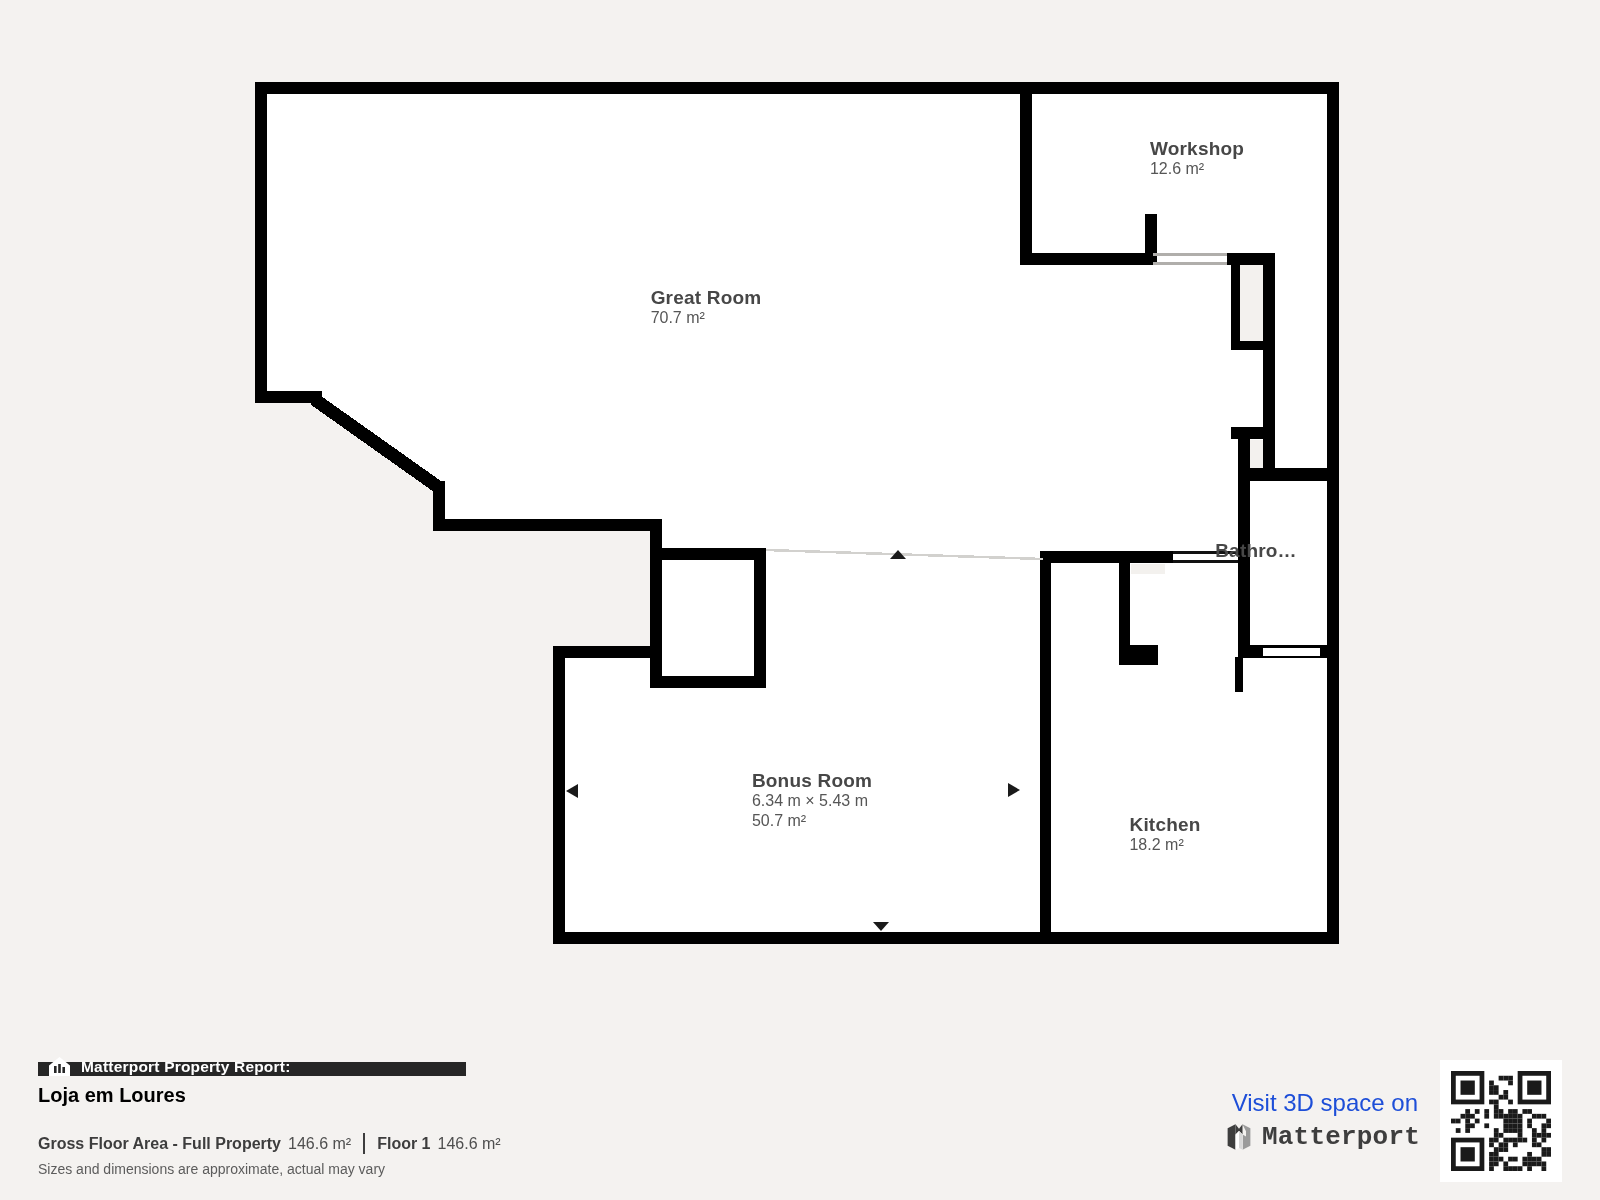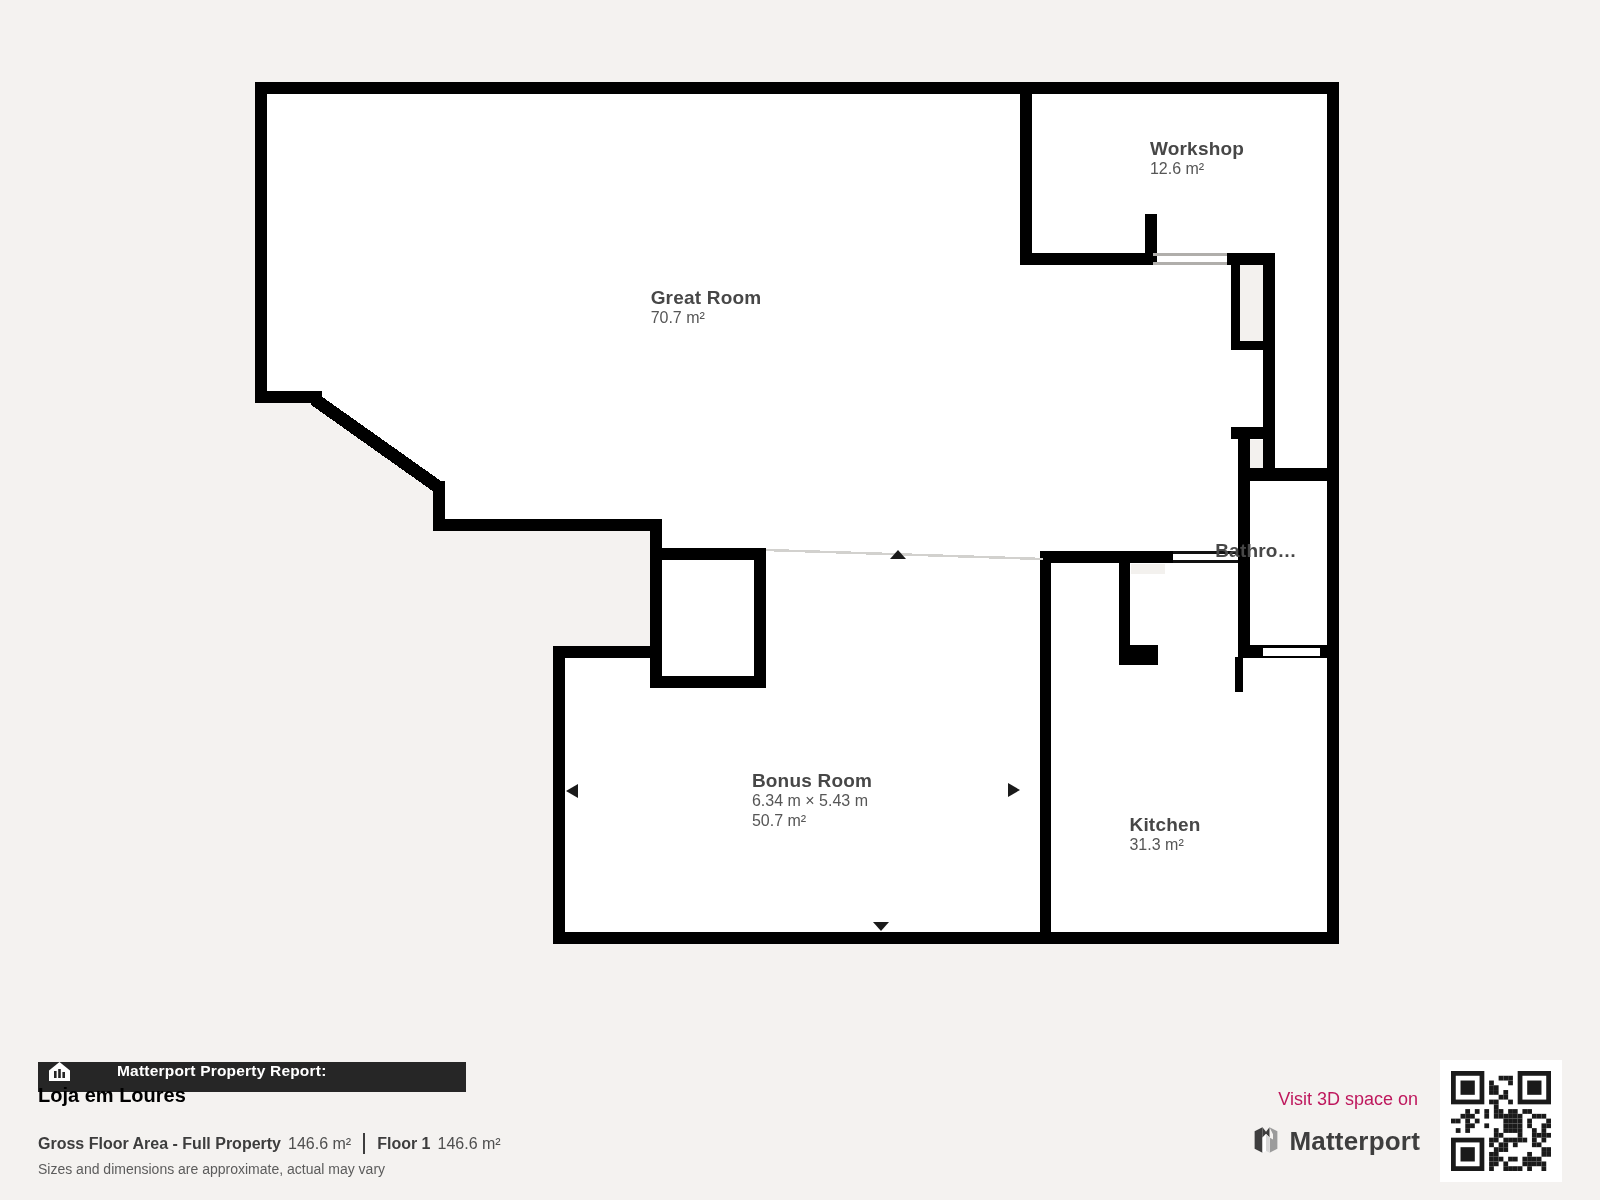--- a/index.html
+++ b/index.html
@@ -11,44 +11,44 @@
   }
   #plan-svg{position:absolute;left:0;top:0;}
   .room-label{
     position:absolute;transform:translate(-50%,-50%);
     text-align:left;white-space:nowrap;line-height:19px;
   }
   .room-name{font-weight:bold;font-size:19px;color:#474747;letter-spacing:.2px;}
   .room-sub{font-size:16px;color:#565656;margin-top:1px;}
   
   .report-bar{
-    position:absolute;left:38px;top:1062px;width:428px;height:30px;
-    background:#262626;display:flex;align-items:flex-start;padding:0;gap:36px;
+    position:absolute;left:38px;top:1062px;width:428px;height:14px;
+    background:#262626;display:flex;align-items:flex-end;padding:0;
   }
   .report-bar .bar-icon{margin:0 11px 0 11px;display:flex;}
   .report-bar .bar-text{color:#fff;font-weight:bold;font-size:15.5px;letter-spacing:.2px;}
   .property-name{
     position:absolute;left:38px;top:1084px;font-size:20px;font-weight:bold;color:#000000;
   }
   .area-line{
     position:absolute;left:38px;top:1133px;font-size:16px;color:#4f4f4f;
     display:flex;align-items:center;
   }
   .area-line .lbl{font-weight:bold;color:#3d3d3d;}
   .area-line .val{margin-left:7px;}
   .area-line .vdiv{width:2px;height:21px;background:#3d3d3d;margin:0 12px;}
   .disclaimer{
     position:absolute;left:38px;top:1161px;font-size:14px;color:#5c5c5c;
   }
   
   .cta{
     position:absolute;right:180px;top:1089px;display:flex;flex-direction:column;align-items:flex-end;
   }
-  .visit-text{font-size:18px;color:#be185d;margin-right:2px;}
-  .brand-row{display:flex;margin-top:16px;}
+  .visit-text{font-size:24px;color:#1d4ed8;margin-right:2px;}
+  .brand-row{display:flex;align-items:center;margin-top:5px;font-family:Liberation Mono, monospace;}
   .brand-row .m-icon{margin-right:9px;display:flex;}
   .brand-word{font-size:26px;font-weight:bold;color:#3e3e3e;letter-spacing:.2px;}
   .qr-box{
     position:absolute;left:1440px;top:1060px;width:122px;height:122px;background:#ffffff;
   }
   .qr-box svg{position:absolute;left:11px;top:11px;}
 </style>
 </head>
 <body>
 
@@ -130,21 +130,21 @@
 <div class="room-label" style="left:1256px;top:550px">
   <div class="room-name">Bathro…</div>
 </div>
 <div class="room-label" style="left:812px;top:800px">
   <div class="room-name">Bonus Room</div>
   <div class="room-sub">6.34 m × 5.43 m</div>
   <div class="room-sub">50.7 m²</div>
 </div>
 <div class="room-label" style="left:1165px;top:834px">
   <div class="room-name">Kitchen</div>
-  <div class="room-sub">31.3 m²</div>
+  <div class="room-sub">18.2 m²</div>
 </div>
 
 <div class="report-bar">
   <span class="bar-icon">
     <svg width="21" height="19" viewBox="0 0 21 19">
       <path d="M10.5 0 L21 8.6 V19 H0 V8.6 Z" fill="#ffffff"></path>
       <rect x="5" y="9" width="2.6" height="7" fill="#262626"></rect>
       <rect x="9.2" y="7" width="2.6" height="9" fill="#262626"></rect>
       <rect x="13.4" y="10" width="2.6" height="6" fill="#262626"></rect>
     </svg>

